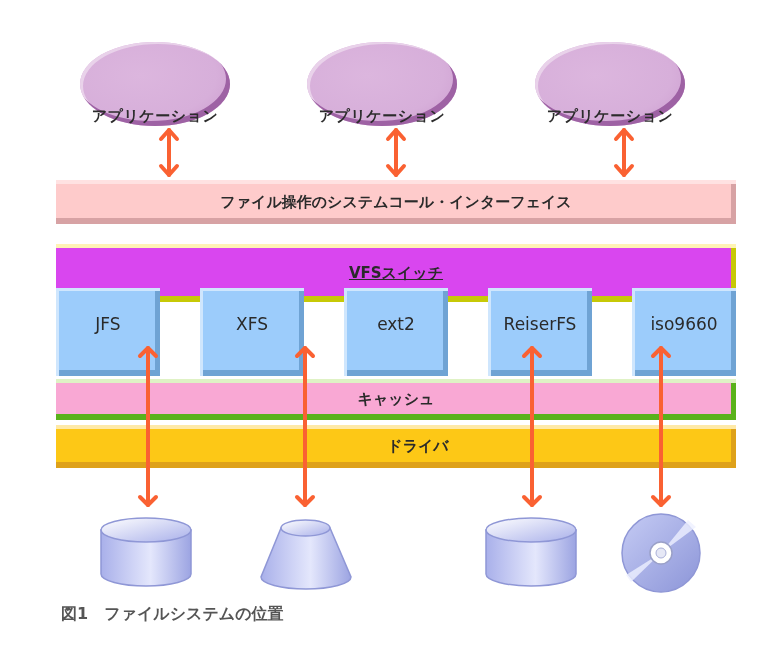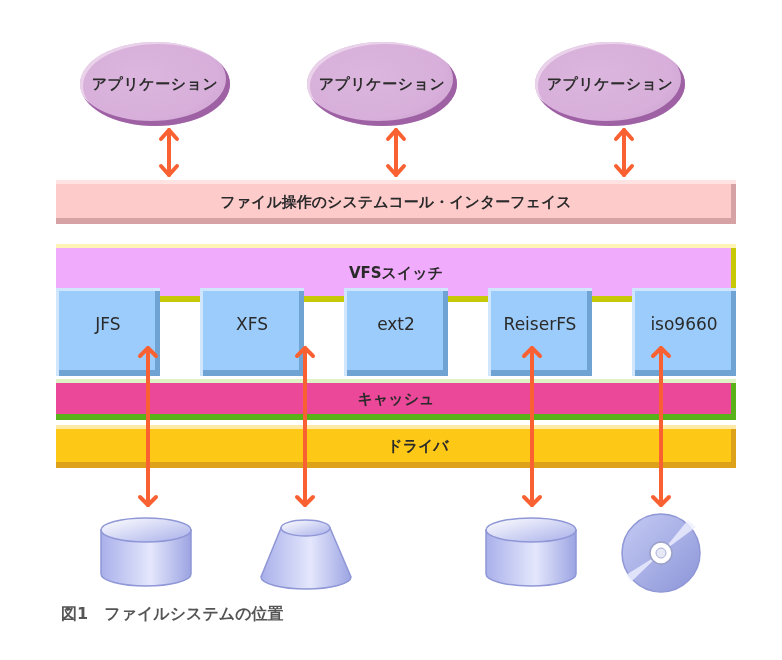--- a/index.html
+++ b/index.html
@@ -2,33 +2,33 @@
 <html><head>
 <meta charset="utf-8">
 <style>
   html, body { margin: 0; padding: 0; background: #ffffff; }
   body { width: 782px; height: 660px; position: relative; overflow: hidden;
          font-family: "DejaVu Sans", "Liberation Sans", sans-serif; }
   .app {
     position: absolute; width: 150px; height: 84px; border-radius: 50%;
     background: radial-gradient(ellipse at 40% 40%, #dcb6de 0%, #d7afda 60%, #c896cb 100%);
     box-shadow: inset -4px -5px 0 #9e62a4, inset 3px 2px 0 #e9d2ea;
-    display: flex; align-items: center; justify-content: center;
+    display: flex; align-items: flex-end; justify-content: center;
     font-weight: bold; font-size: 15px; color: #2c2c2c; letter-spacing: 0.5px;
   }
   .bar {
     position: absolute; left: 56px; width: 680px;
     display: flex; align-items: center; justify-content: center;
     font-weight: bold; font-size: 15px; color: #2a2a2a; box-sizing: border-box;
   }
   .bar-syscall { top: 180px; height: 44px; background: #fecbcb;
     box-shadow: inset 0 4px 0 #ffe2e2, inset -5px -6px 0 #d7a2a4; }
-  .bar-vfs { top: 244px; height: 58px; background: #f0abfc;
-    box-shadow: inset 0 4px 0 #fff3b5, inset -5px -6px 0 #c7c907; }
-  .bar-cache { top: 379px; height: 41px; background: #ec4899;
+  .bar-vfs { top: 244px; height: 58px; background: #d946ef;
+    box-shadow: inset 0 4px 0 #fff3b5, inset -5px -6px 0 #c7c907; text-decoration: underline; }
+  .bar-cache { top: 379px; height: 41px; background: #f9a8d4;
     box-shadow: inset 0 4px 0 #dff2c5, inset -5px -6px 0 #5ab21b; }
   .bar-driver { top: 425px; height: 43px; background: #fdc816;
     box-shadow: inset 0 4px 0 #fee9a7, inset -5px -6px 0 #dea11a; padding-left: 44px; }
   .fs-row { position: absolute; left: 56px; top: 288px; width: 680px; height: 88px; display: flex; gap: 40px; }
   .fs-cell {
     flex: 1; background: #9cccfb; box-sizing: border-box;
     box-shadow: inset 3px 3px 0 #cfe6fd, inset -5px -6px 0 #6fa3d4;
     display: flex; align-items: center; justify-content: center;
     font-size: 17px; color: #2a2a2a; padding-bottom: 16px;
   }

